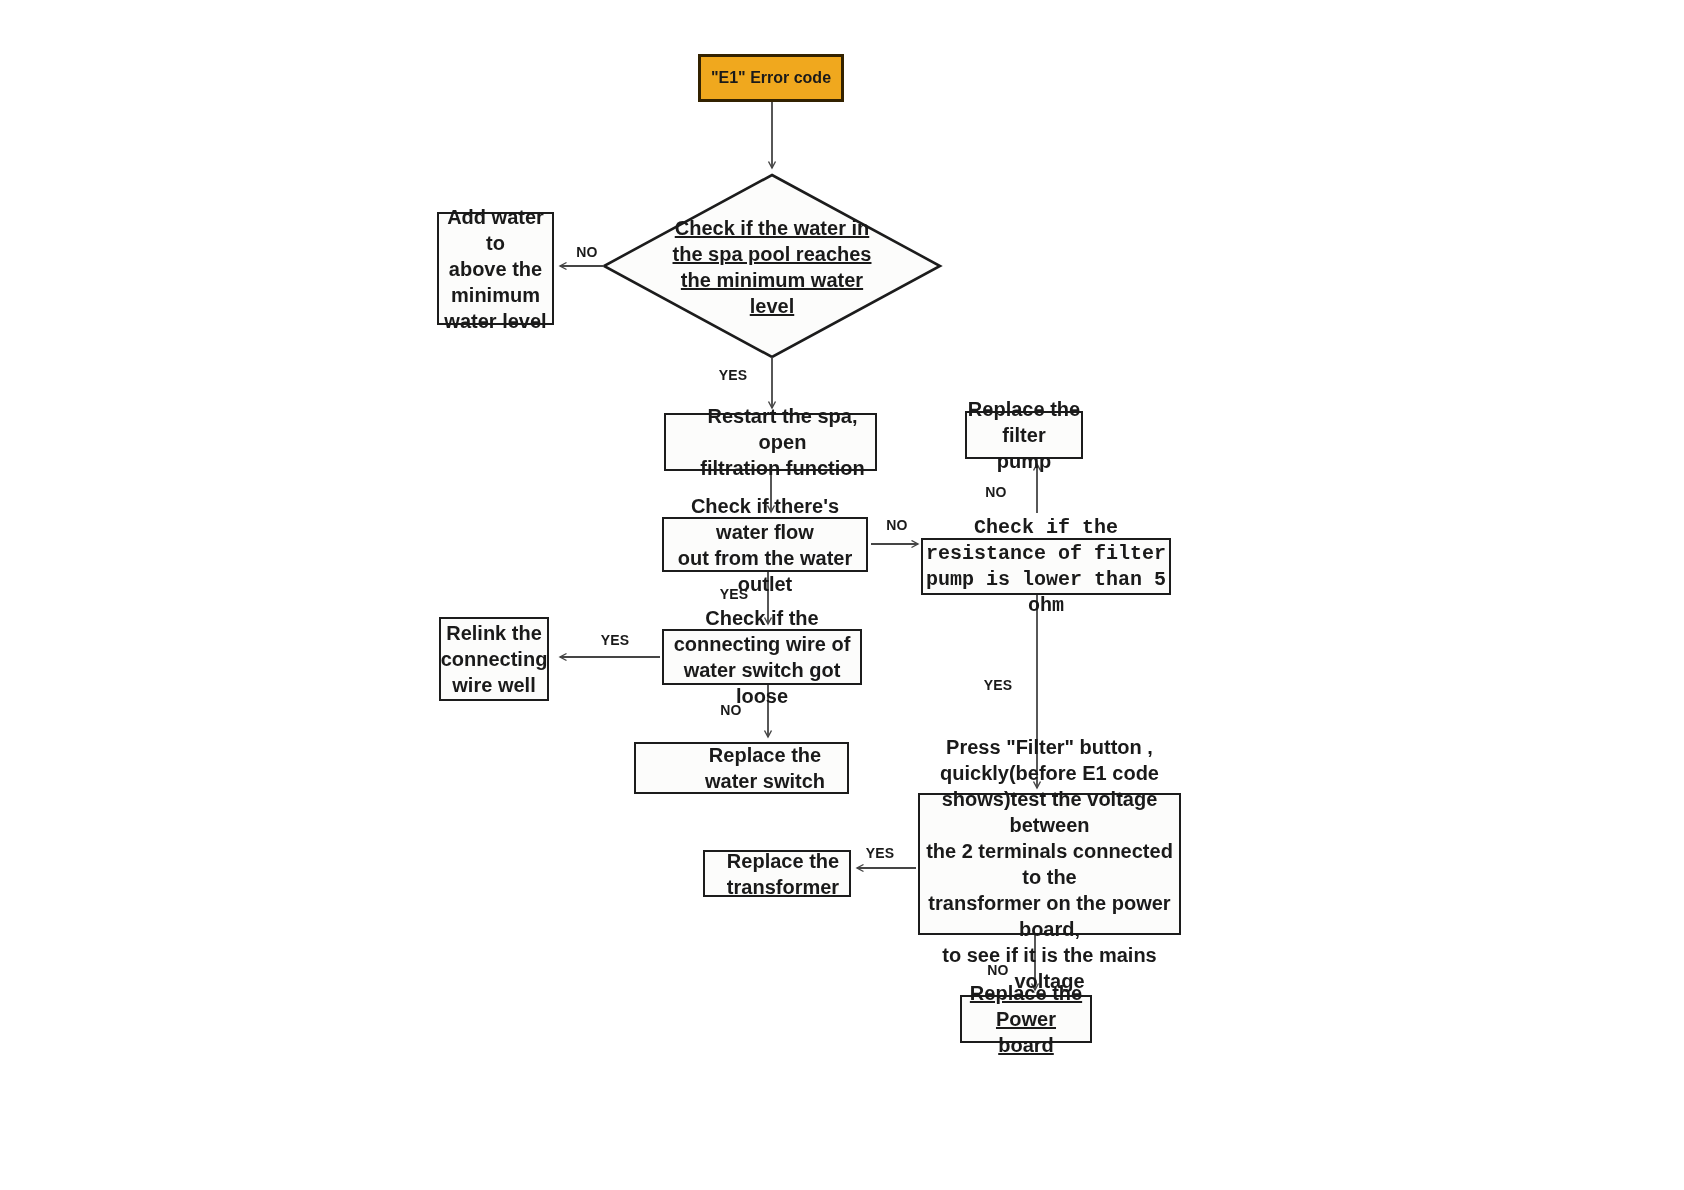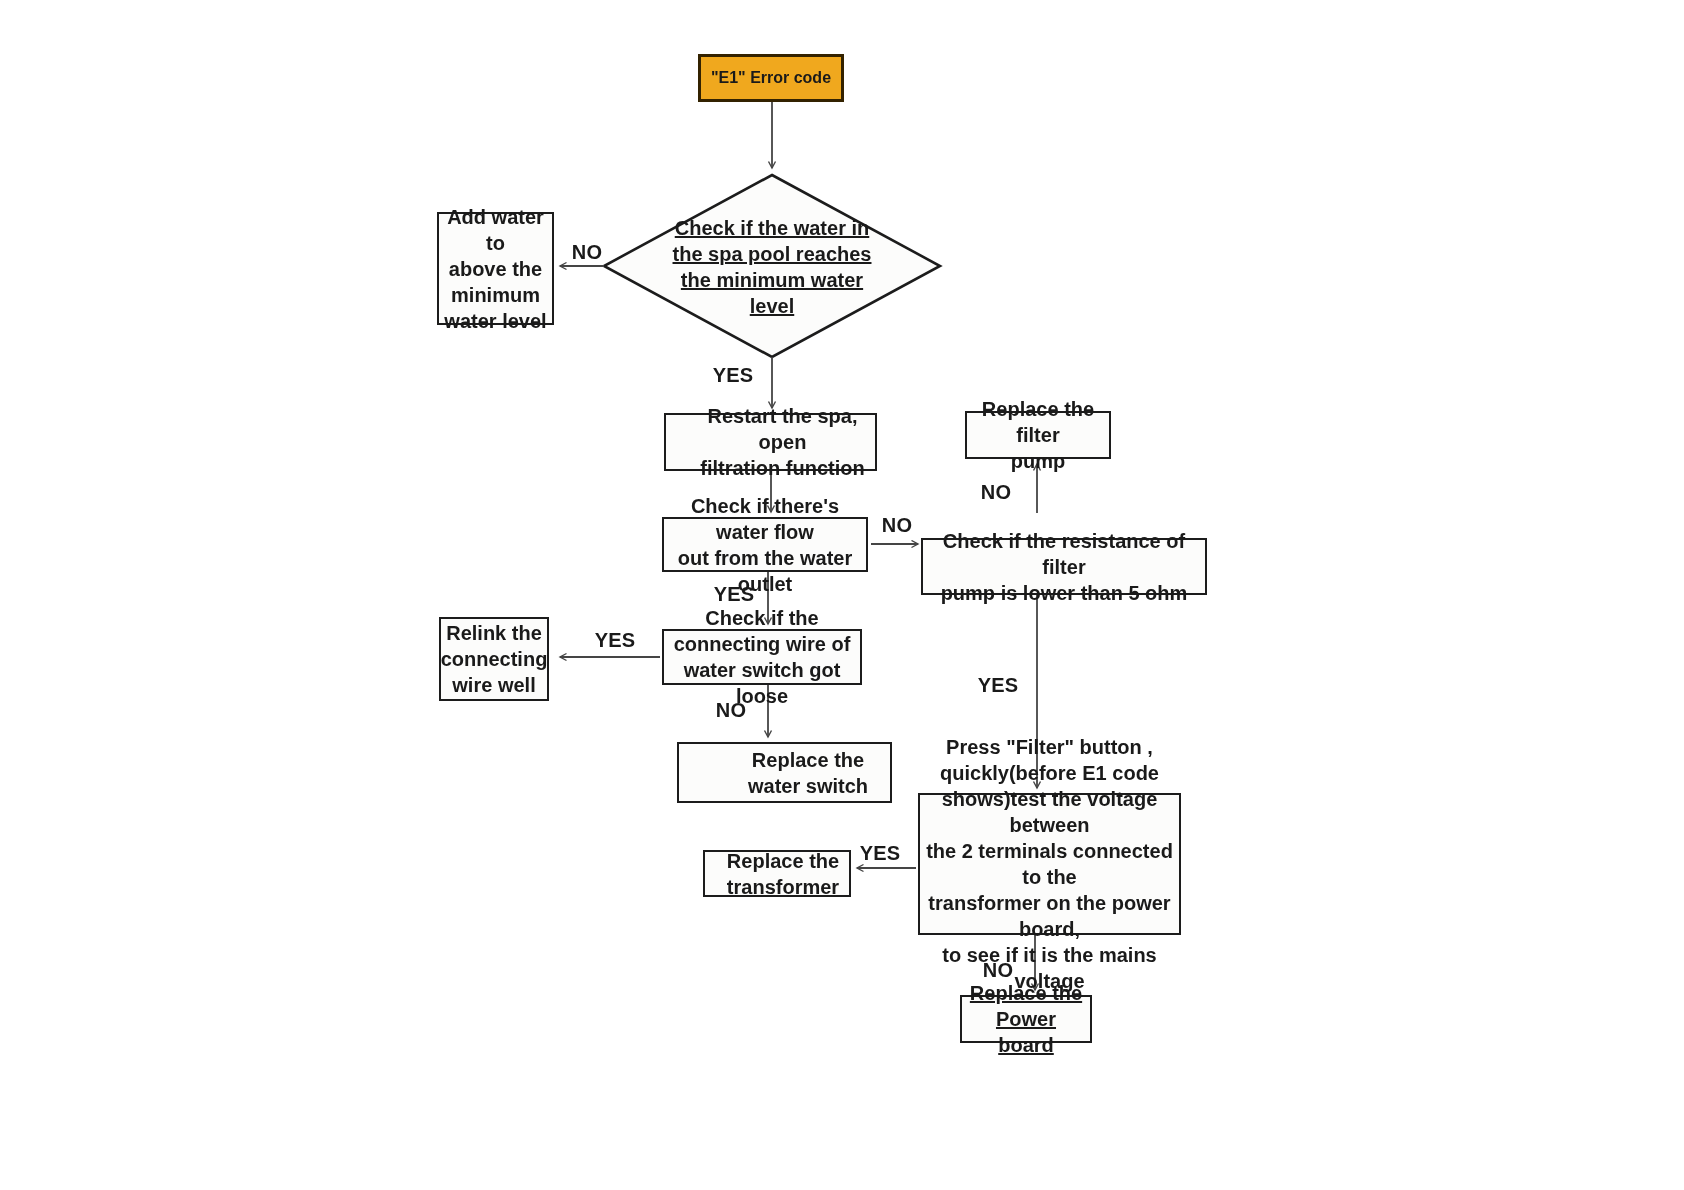--- a/index.html
+++ b/index.html
@@ -52,21 +52,21 @@
   }
   .node.diamond-text {
     background: transparent;
     border: none;
     text-decoration: underline;
   }
   .edge-label {
     position: absolute;
     transform: translate(-50%, -50%);
     font-weight: bold;
-    font-size: 20px;
+    font-size: 14px;
     letter-spacing: 0.2px;
   }
 </style>
 </head>
 <body>
 
 <div class="canvas">
 
   <svg class="connectors" viewBox="0 0 1684 1190" xmlns="http://www.w3.org/2000/svg">
     <defs>
@@ -102,34 +102,34 @@
 above the
 minimum
 water level</div>
 
   <div class="node" style="left:664px; top:413px; width:213px; height:58px;padding-left:24px;">Restart the spa, open
 filtration function</div>
 
   <div class="node" style="left:662px; top:517px; width:206px; height:55px;">Check if there's water flow
 out from the water outlet</div>
 
-  <div class="node" style="left:921px; top:538px; width:286px; height:57px;">Check if the resistance of filter
+  <div class="node" style="left:921px; top:538px; width:250px; height:57px;font-family:Liberation Mono, monospace;">Check if the resistance of filter
 pump is lower than 5 ohm</div>
 
-  <div class="node" style="left:965px; top:411px; width:146px; height:48px;">Replace the filter
+  <div class="node" style="left:965px; top:411px; width:118px; height:48px;">Replace the filter
 pump</div>
 
   <div class="node" style="left:662px; top:629px; width:200px; height:56px;">Check if the connecting wire of
 water switch got loose</div>
 
   <div class="node" style="left:439px; top:617px; width:110px; height:84px;">Relink the
 connecting
 wire well</div>
 
-  <div class="node" style="left:677px; top:742px; width:215px; height:61px;padding-left:47px;">Replace the water switch</div>
+  <div class="node" style="left:634px; top:742px; width:215px; height:52px;padding-left:47px;">Replace the water switch</div>
 
   <div class="node" style="left:918px; top:793px; width:263px; height:142px;">Press "Filter" button ,
 quickly(before E1 code
 shows)test the voltage between
 the 2 terminals connected to the
 transformer on the power board,
 to see if it is the mains voltage</div>
 
   <div class="node" style="left:703px; top:850px; width:148px; height:47px;padding-left:12px;">Replace the
 transformer</div>

